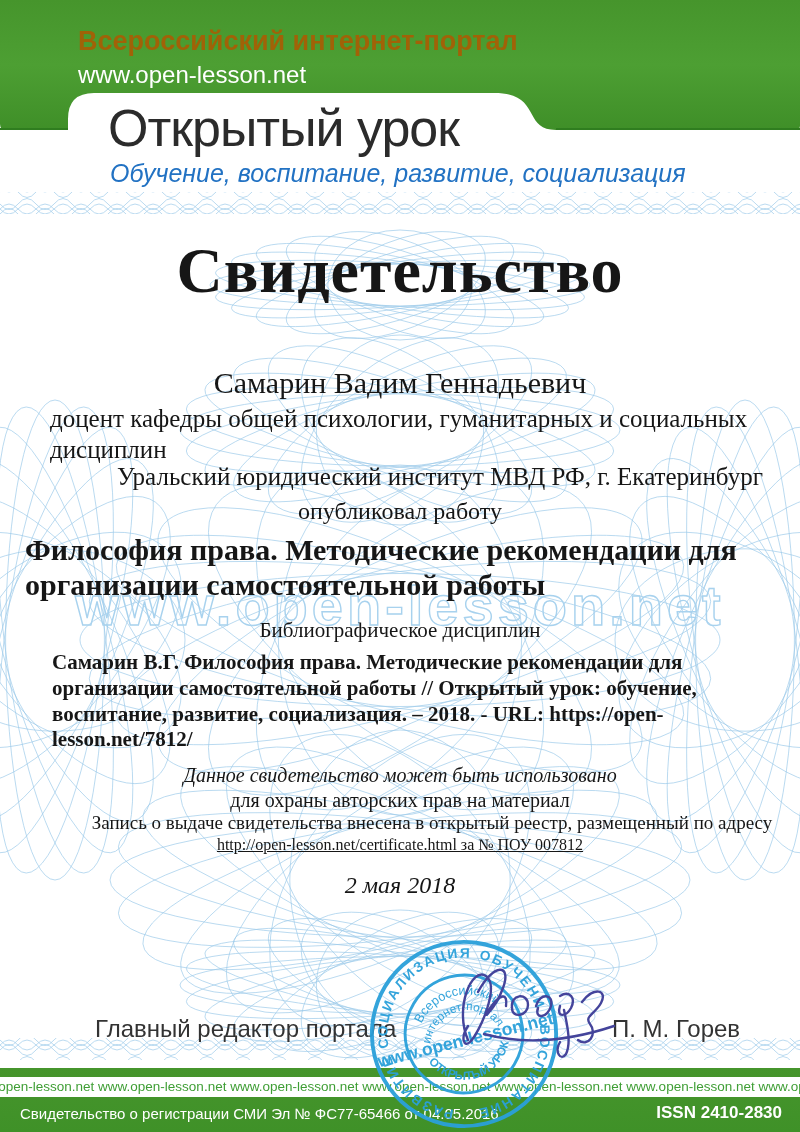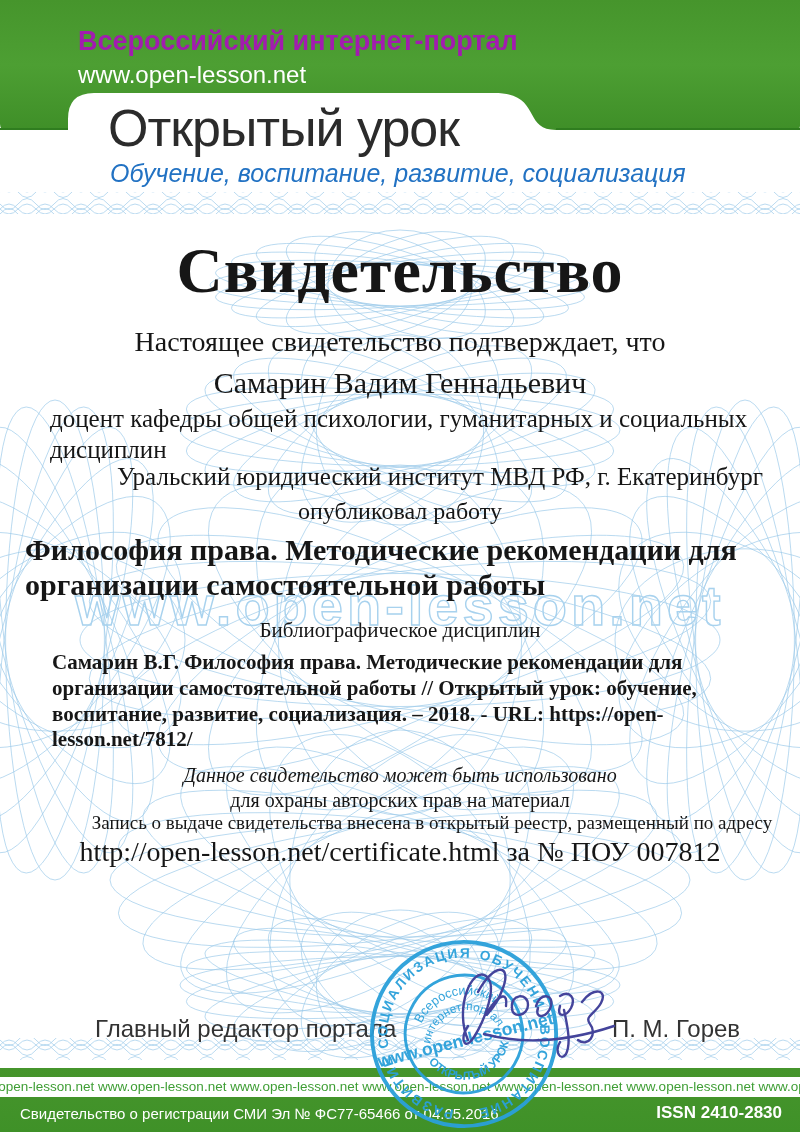--- a/index.html
+++ b/index.html
@@ -6,21 +6,21 @@
   .page{position:relative;width:800px;height:1132px;background:#ffffff;overflow:hidden;
         font-family:"Liberation Serif","DejaVu Serif",serif;color:#161616;}
   
   #bg{position:absolute;inset:0;z-index:0;}
   #bg ellipse,#bg path{fill:none;stroke:#9ccae9;stroke-width:0.7;}
   #bg .wm{fill:none;stroke:#a8d2ee;stroke-width:1.4;
           font-family:"Liberation Sans",sans-serif;font-weight:bold;
           font-size:56px;letter-spacing:4px;text-anchor:middle;}
   
   .hdr-svg{position:absolute;top:0;left:0;z-index:1;}
-  .hdr-portal{position:absolute;top:26px;left:78px;z-index:2;color:#a21caf;
+  .hdr-portal{position:absolute;top:26px;left:78px;z-index:2;color:#a16207;
       font-family:"Liberation Sans",sans-serif;font-weight:bold;font-size:27px;}
   .hdr-site{position:absolute;top:61px;left:78px;z-index:2;color:#fff;
       font-family:"Liberation Sans",sans-serif;font-size:24px;}
   .logo-title{position:absolute;top:98px;left:108px;z-index:2;color:#2b2b2b;
       font-family:"Liberation Sans",sans-serif;font-size:52px;letter-spacing:-1px;}
   .logo-sub{position:absolute;top:153px;left:110px;z-index:2;color:#2272c3;
       font-family:"Liberation Sans",sans-serif;font-style:italic;font-size:25px;margin-top:6px;}
   
   .ct{position:absolute;left:0;width:800px;z-index:2;text-align:center;white-space:nowrap;}
   .ct-wrap{position:absolute;z-index:2;text-align:left;}
@@ -29,21 +29,21 @@
   .name{top:366px;font-size:30px;font-weight:normal;}
   .position{top:404px;left:50px;width:700px;font-size:25px;line-height:1.22;}
   .org{top:463px;font-size:25px;padding-left:40px;}
   .published{top:498px;font-size:24px;}
   .worktitle{top:532px;left:25px;width:750px;font-size:30px;font-weight:bold;line-height:1.18;}
   .biblio-h{top:618px;font-size:21px;}
   .biblio{top:650px;left:52px;width:696px;font-size:21px;font-weight:bold;line-height:1.23;}
   .usage1{top:764px;font-size:20px;font-style:italic;}
   .usage2{top:789px;font-size:20px;}
   .registry1{top:812px;font-size:19px;margin-left:32px;}
-  .registry2{top:836px;font-size:28px;}
+  .registry2{top:836px;font-size:16px;text-decoration:underline;}
   .cert-date{top:872px;font-size:24px;font-style:italic;}
   
   .editor-label{position:absolute;top:1015px;left:95px;z-index:3;
       font-family:Liberation Sans, sans-serif;font-size:24px;color:#333;}
   .editor-name{position:absolute;top:1015px;left:612px;z-index:3;
       font-family:"Liberation Sans",sans-serif;font-size:24px;color:#333;}
   .stamp{position:absolute;top:936px;left:366px;width:196px;height:196px;z-index:6;
       transform:rotate(-14deg);opacity:0.95;}
   .stamp circle{fill:none;stroke:#2aa0da;}
   .stamp text{fill:#2aa0da;font-family:"Liberation Sans",sans-serif;}
@@ -113,32 +113,32 @@
     <rect x="0" y="128" width="68" height="2" fill="#2f7d1f"></rect>
     <rect x="556" y="128" width="244" height="2" fill="#2f7d1f"></rect>
   </svg>
 
   <div class="hdr-portal">Всероссийский интернет-портал</div>
   <div class="hdr-site">www.open-lesson.net</div>
   <div class="logo-title">Открытый урок</div>
   <div class="logo-sub">Обучение, воспитание, развитие, социализация</div>
 
   <div class="ct cert-title">Свидетельство</div>
-  <div class="ct confirm">Настоящее свидетельство подтверждает, что</div>
   <div class="ct name">Самарин Вадим Геннадьевич</div>
   <div class="ct-wrap position">доцент кафедры общей психологии, гуманитарных и социальных дисциплин</div>
   <div class="ct org">Уральский юридический институт МВД РФ, г. Екатеринбург</div>
   <div class="ct published">опубликовал работу</div>
   <div class="ct-wrap worktitle">Философия права. Методические рекомендации для организации самостоятельной работы</div>
   <div class="ct biblio-h">Библиографическое дисциплин</div>
   <div class="ct-wrap biblio">Самарин В.Г. Философия права. Методические рекомендации для организации самостоятельной работы // Открытый урок: обучение, воспитание, развитие, социализация. – 2018. - URL: https://open-lesson.net/7812/</div>
   <div class="ct usage1">Данное свидетельство может быть использовано</div>
   <div class="ct usage2">для охраны авторских прав на материал</div>
   <div class="ct registry1">Запись о выдаче свидетельства внесена в открытый реестр, размещенный по адресу</div>
   <div class="ct registry2">http://open-lesson.net/certificate.html за № ПОУ 007812</div>
+  <div class="ct cert-date">2 мая 2018</div>
 
   <div class="editor-label">Главный редактор портала</div>
   <div class="editor-name">П. М. Горев</div>
 
   <svg class="stamp" viewBox="0 0 200 200">
     <defs>
       <path id="arcTop" d="M 22,100 A 78,78 0 0 1 178,100"></path>
       <path id="arcBottom" d="M 178,100 A 78,78 0 0 1 22,100"></path>
       <path id="arcIn1" d="M 52,96 A 50,50 0 0 1 148,96"></path>
       <path id="arcIn2" d="M 64,102 A 38,38 0 0 1 136,102"></path>

